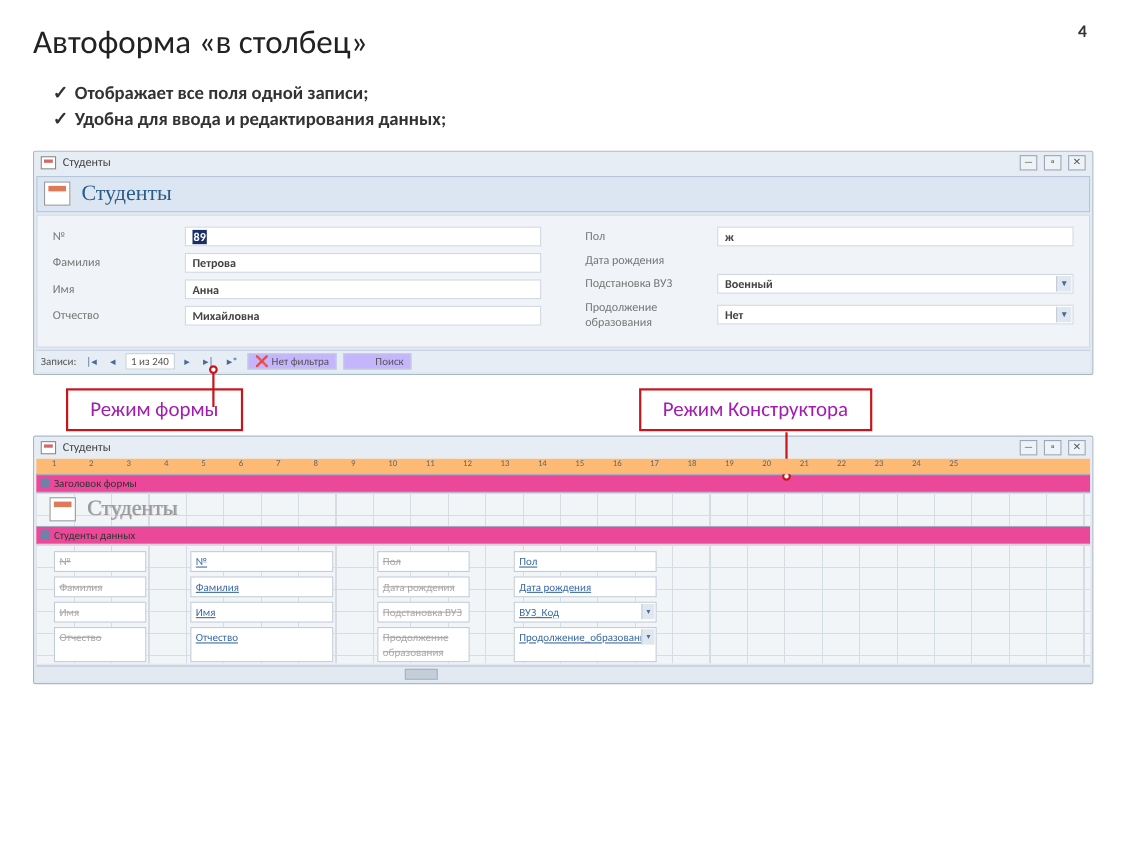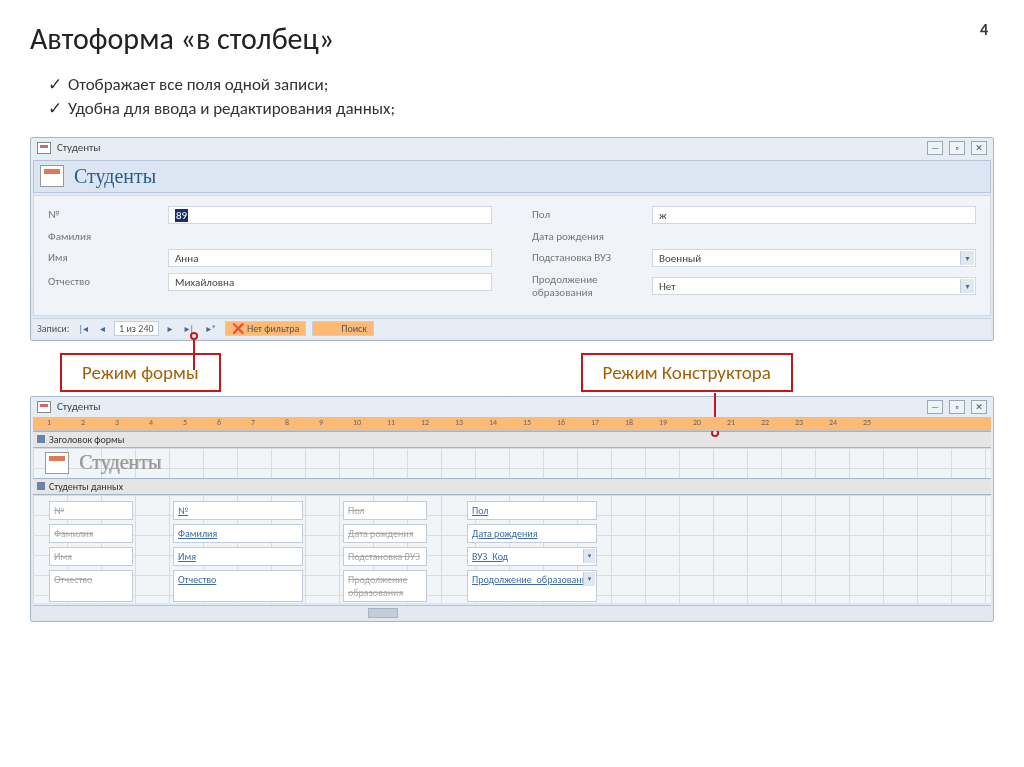--- a/index.html
+++ b/index.html
@@ -27,20 +27,21 @@
   ul.bullets {
     list-style: none;
     padding-left: 18px;
     margin: 0 0 16px 0;
   }
   ul.bullets li {
     font-size: 17px;
     line-height: 1.4;
     padding-left: 20px;
     position: relative;
+    font-weight: bold;
   }
   ul.bullets li:before {
     content: "✓";
     position: absolute;
     left: 0;
     color: #333;
   }
 
   
   .acc-window {
@@ -143,20 +144,21 @@
   }
   .finput {
     flex: 1;
     background: #fff;
     border: 1px solid #d0d8e2;
     height: 18px;
     font-size: 11px;
     padding: 2px 6px;
     color: #444;
     position: relative;
+    font-weight: bold;
   }
   .finput.hl span {
     background: #1a2f66;
     color: #fff;
     padding: 0 1px;
   }
   .finput .vdrop {
     position: absolute;
     right: 1px; top: 1px;
     width: 14px; height: 14px;
@@ -185,39 +187,39 @@
     padding: 0 3px;
     color: #4a6b9a;
   }
   .recnav .pos-box {
     background: #fff;
     border: 1px solid #c6d0dd;
     padding: 0 4px;
     font-size: 10px;
   }
   .recnav .filter-box, .recnav .search-box {
-    background: #fdba74;
+    background: #c4b5fd;
     border: 1px solid #c6d0dd;
     padding: 0 6px;
     font-size: 10px;
   }
   .recnav .search-box { flex: 0 0 60px; padding-left: 28px; }
 
   
   .callouts {
     display: flex;
     gap: 360px;
     margin: 8px 0 4px 30px;
     position: relative;
   }
   .callout {
     border: 2px solid #c8151a;
     padding: 6px 20px;
     font-size: 19px;
-    color: #a16207;
+    color: #a21caf;
   }
   .stub-up, .stub-down {
     position: absolute;
     width: 0;
     border-left: 2px solid #c8151a;
   }
   .stub-up  { height: 30px; }
   .stub-down { height: 36px; }
   .stub-dot {
     position:absolute;
@@ -243,21 +245,21 @@
     overflow: hidden;
     padding-left: 14px;
     white-space: nowrap;
   }
   .ruler span {
     display: inline-block;
     width: 34px;
     text-align: left;
   }
   .section-bar {
-    background: #e5e5e5;
+    background: #ec4899;
     border-top: 1px solid #a4b4c6;
     border-bottom: 1px solid #a4b4c6;
     font-size: 10px;
     padding: 1px 4px;
     display: flex;
     align-items: center;
   }
   .section-bar .sq {
     width: 8px; height: 8px;
     background: #6984a8;
@@ -365,20 +367,21 @@
 
   <div class="form-body">
     <div class="form-grid">
       <div class="form-col">
         <div class="form-row">
           <div class="flabel">№</div>
           <div class="finput hl"><span>89</span></div>
         </div>
         <div class="form-row">
           <div class="flabel">Фамилия</div>
+          <div class="finput">Петрова</div>
         </div>
         <div class="form-row">
           <div class="flabel">Имя</div>
           <div class="finput">Анна</div>
         </div>
         <div class="form-row">
           <div class="flabel">Отчество</div>
           <div class="finput">Михайловна</div>
         </div>
       </div>

